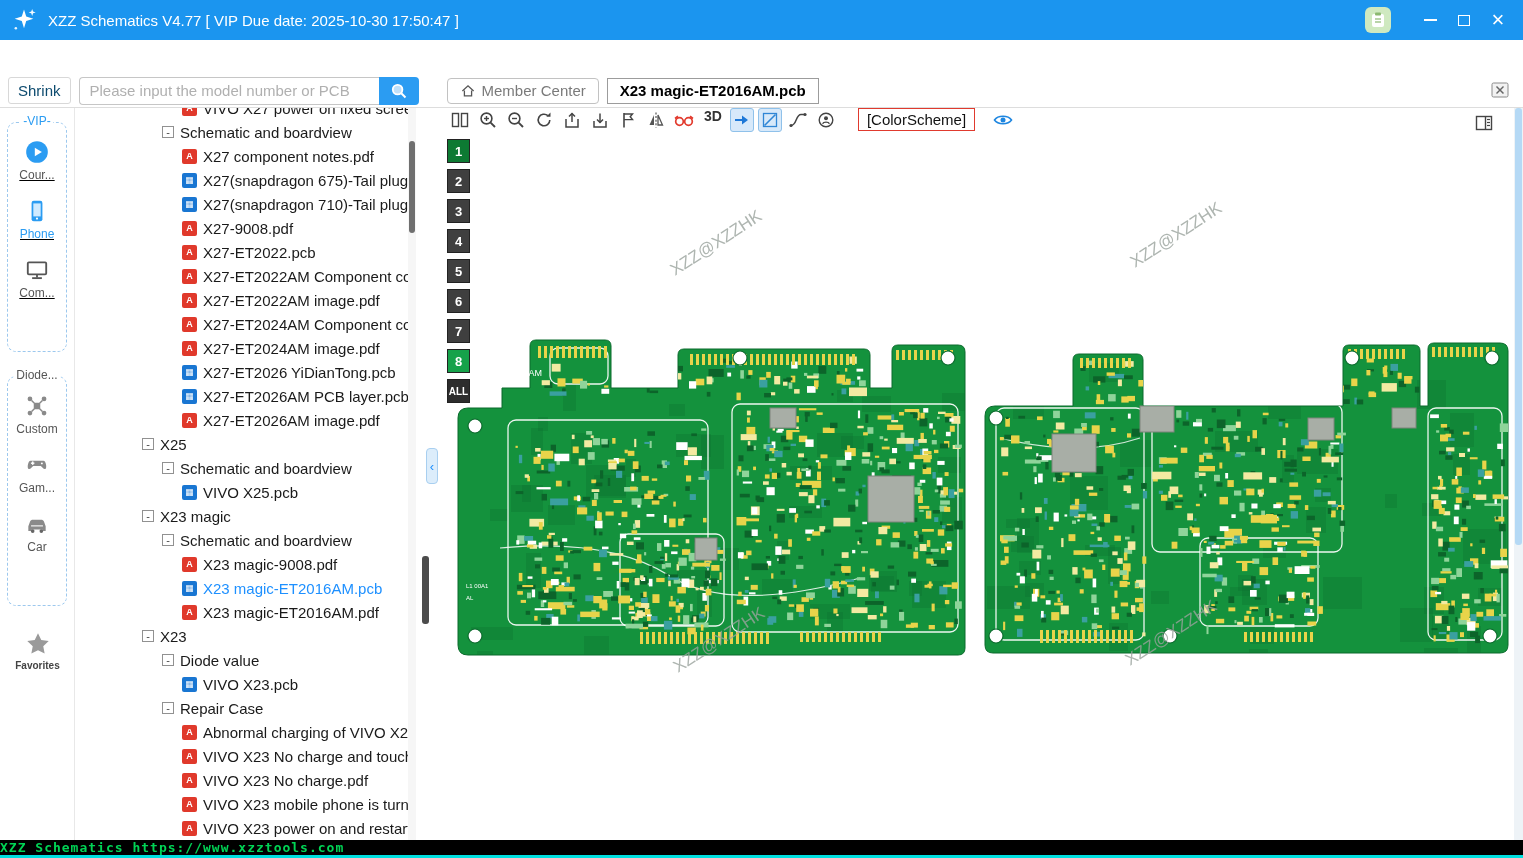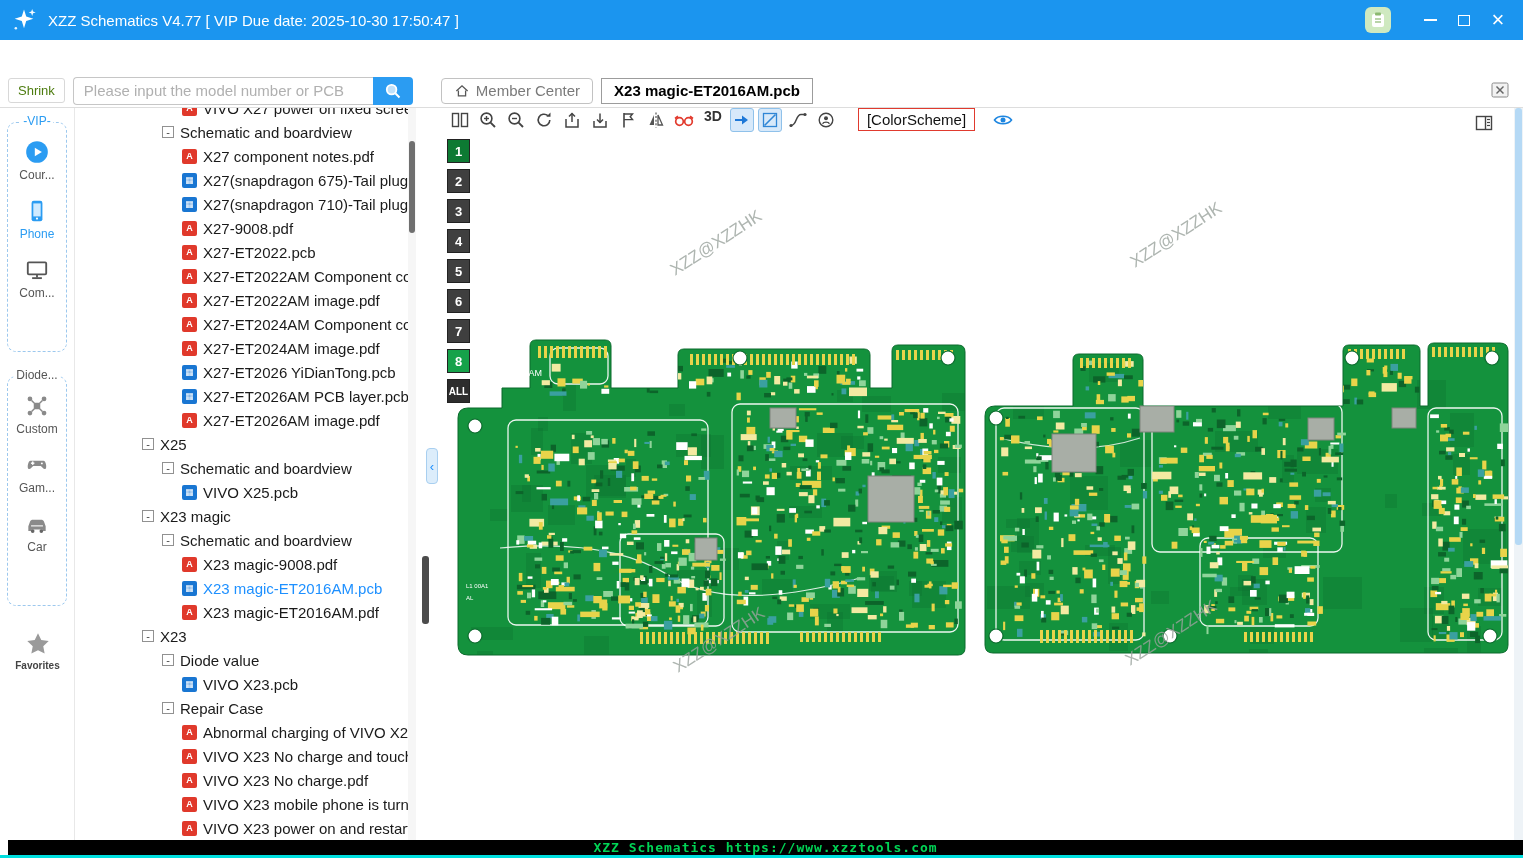--- a/index.html
+++ b/index.html
@@ -17,36 +17,36 @@
   .win-btn.min span { display:block; width:13px; height:2px; background:#fff; }
   .win-btn.max span { display:block; width:12px; height:11px; border:1.6px solid #fff; }
   .win-btn.close { font-size:22px; line-height:1; color:#fff; margin-right:8px; }
 
   
   .menubar { position:absolute; top:40px; left:0; right:0; height:34px; background:#fdfdfd; border-bottom:1px solid #e3e3e3; display:flex; align-items:center; padding-left:6px; }
   .menu-item { font-size:15px; color:#111; padding:6px 13px; cursor:default; }
 
   
   .toolbar { position:absolute; top:74px; left:0; right:0; height:34px; background:#fff; border-bottom:1px solid #ddd; display:flex; align-items:center; padding:0 8px; }
-  .shrink-btn { font-size:13px; color:#4d7c0f; background:#fff; border:1px solid #d8d8d8; border-radius:3px; padding:4px 9px; margin-right:8px; }
+  .shrink-btn { font-size:15px; color:#0c4a6e; background:#fff; border:1px solid #d8d8d8; border-radius:3px; padding:4px 9px; margin-right:8px; }
   .search-input { width:300px; height:28px; border:1px solid #c6c6c6; border-right:none; border-radius:4px 0 0 4px; font-size:15px; padding:0 10px; color:#333; outline:none; }
   .search-input::placeholder { color:#b0b0b0; }
   .search-btn { width:40px; height:28px; background:#2b9cf2; border:none; border-radius:0 4px 4px 0; display:flex; align-items:center; justify-content:center; }
   .member-btn { margin-left:28px; height:26px; display:flex; align-items:center; gap:6px; border:1px solid #c2c2c2; border-radius:4px; background:#fff; padding:0 12px; font-size:15px; color:#7a7a7a; }
   .doc-tab { margin-left:8px; height:26px; display:flex; align-items:center; border:1px solid #9c9c9c; background:#fff; padding:0 12px; font-size:15px; font-weight:bold; color:#000; }
   .toolbar-close { position:absolute; right:14px; top:8px; }
 
   
   .content { position:absolute; top:108px; left:0; right:0; bottom:18px; }
 
   
   .vip-sidebar { position:absolute; top:0; left:0; width:75px; height:100%; background:#fff; border-right:1px solid #e8e8e8; }
   .dash-box { position:absolute; left:7px; width:60px; border:1.5px dashed #9cc8ee; border-radius:9px; }
   .dash-box .box-label { position:absolute; top:-9px; left:50%; transform:translateX(-50%); background:#fff; padding:0 3px; font-size:12px; white-space:nowrap; }
-  .vip-box { top:14px; height:230px; }
+  .vip-box { top:14px; height:230px;text-decoration:underline; }
   .vip-box .box-label { color:#2b9cf2; }
   .custom-box { top:268px; height:230px; }
   .custom-box .box-label { color:#555; }
   .side-item { display:flex; flex-direction:column; align-items:center; margin-top:16px; }
   .side-item .lbl { font-size:12px; color:#555; margin-top:3px; max-width:56px; overflow:hidden; white-space:nowrap; }
   .side-item .lbl.blue { color:#2b9cf2; }
   .fav-item { position:absolute; top:522px; left:0; width:75px; display:flex; flex-direction:column; align-items:center; }
   .fav-item .lbl { font-size:10px; color:#444; margin-top:2px;font-weight:bold; }
 
   
@@ -81,21 +81,21 @@
 
   .layer-col { position:absolute; left:7px; top:31px; display:flex; flex-direction:column; gap:6px; }
   .layer-btn { width:23px; height:24px; color:#fff; font-size:13px; font-weight:bold; display:flex; align-items:center; justify-content:center; background:#3f3f3f; border:1px solid #222; }
   .layer-btn.l1 { background:#0d7a33; }
   .layer-btn.l8 { background:#16a24a; }
   .layer-btn.lall { background:#2d2d2d; font-size:10px; }
 
   #pcb-svg { position:absolute; top:0; left:0; }
 
   
-  .statusbar { position:absolute; left:8px; right:0; bottom:3px; height:15px; background:#000; display:flex; align-items:center; justify-content:center; }
+  .statusbar { position:absolute; left:0; right:0; bottom:3px; height:15px; background:#000; display:flex; align-items:center; justify-content:flex-start; }
   .statusbar span { font-family:"DejaVu Sans Mono", monospace; font-size:13px; font-weight:bold; color:#00d455; letter-spacing:1px; }
   .hscroll { position:absolute; left:0; right:0; bottom:0; height:3px; background:#00dfdf; }
 </style>
 </head>
 <body>
 
 <div id="app">
 
   <div class="titlebar">
     <svg class="app-logo" viewBox="0 0 24 24">

